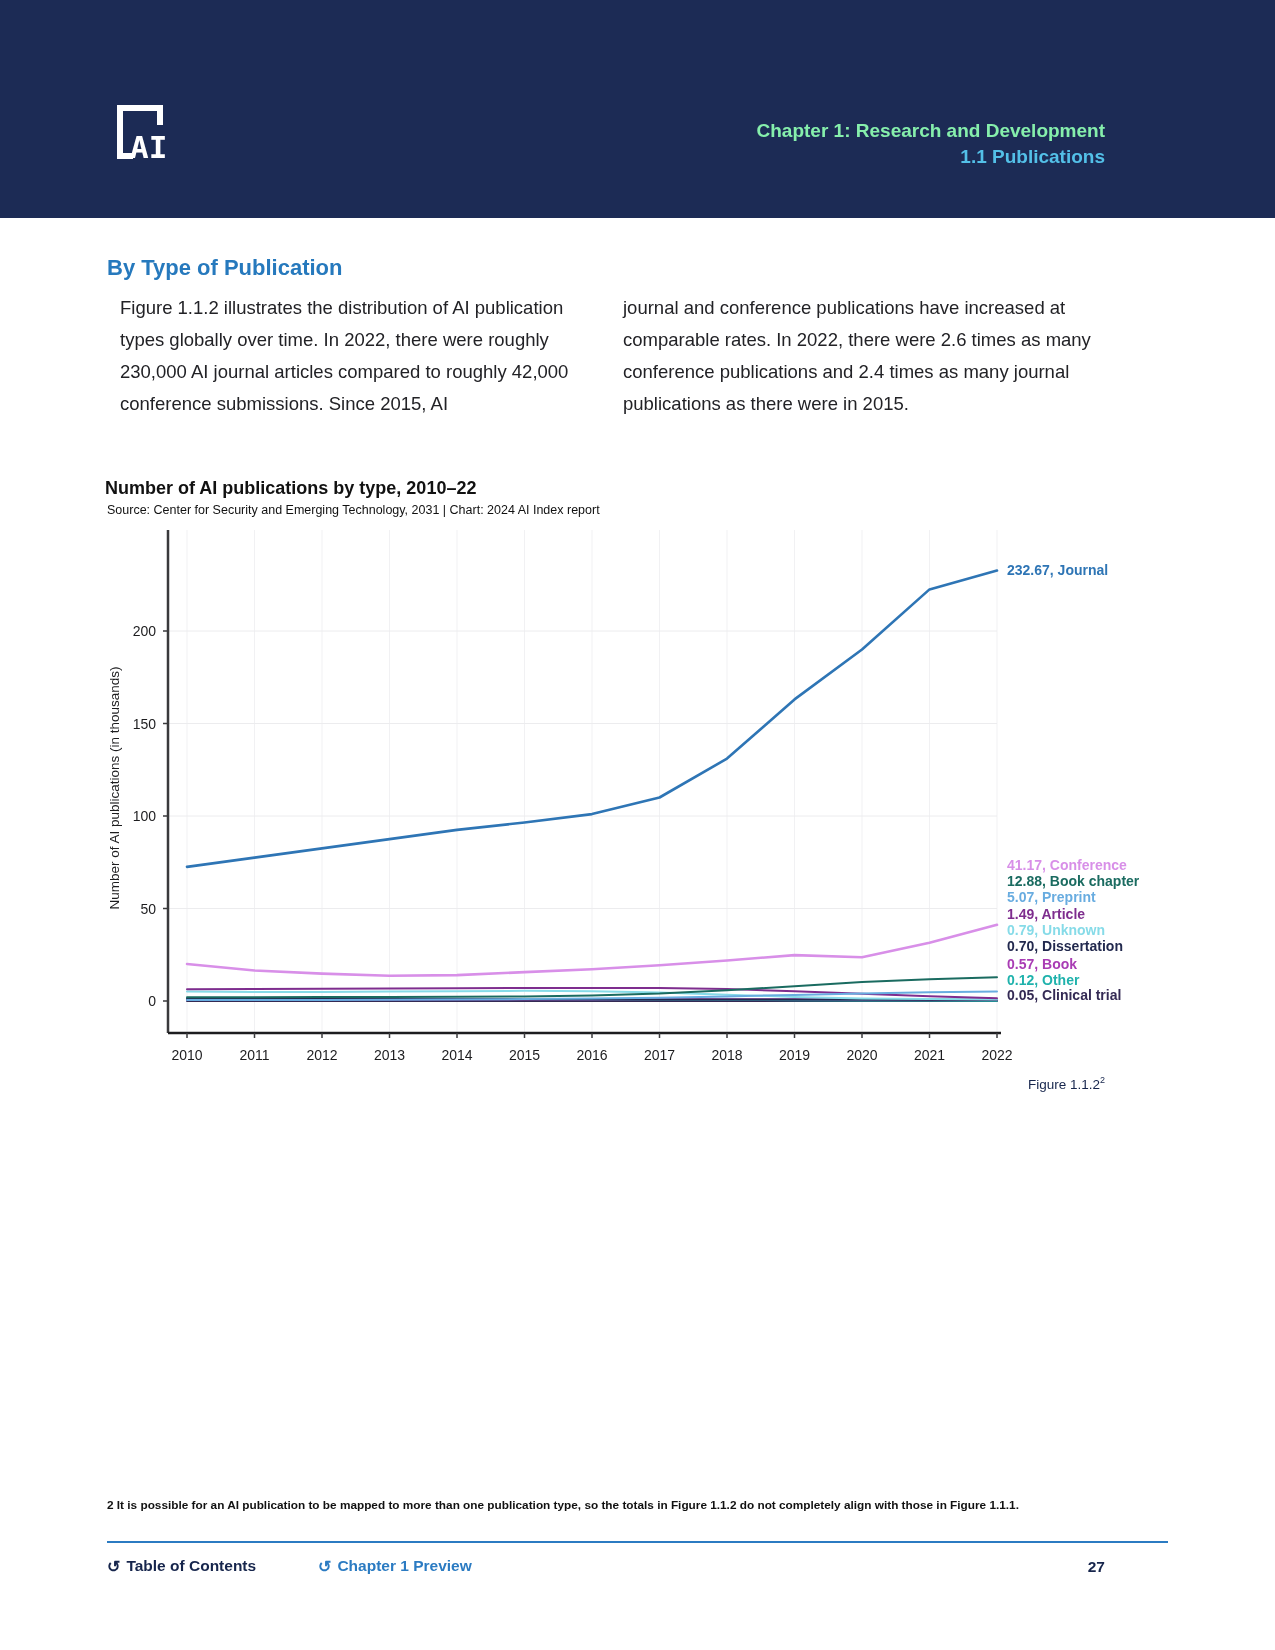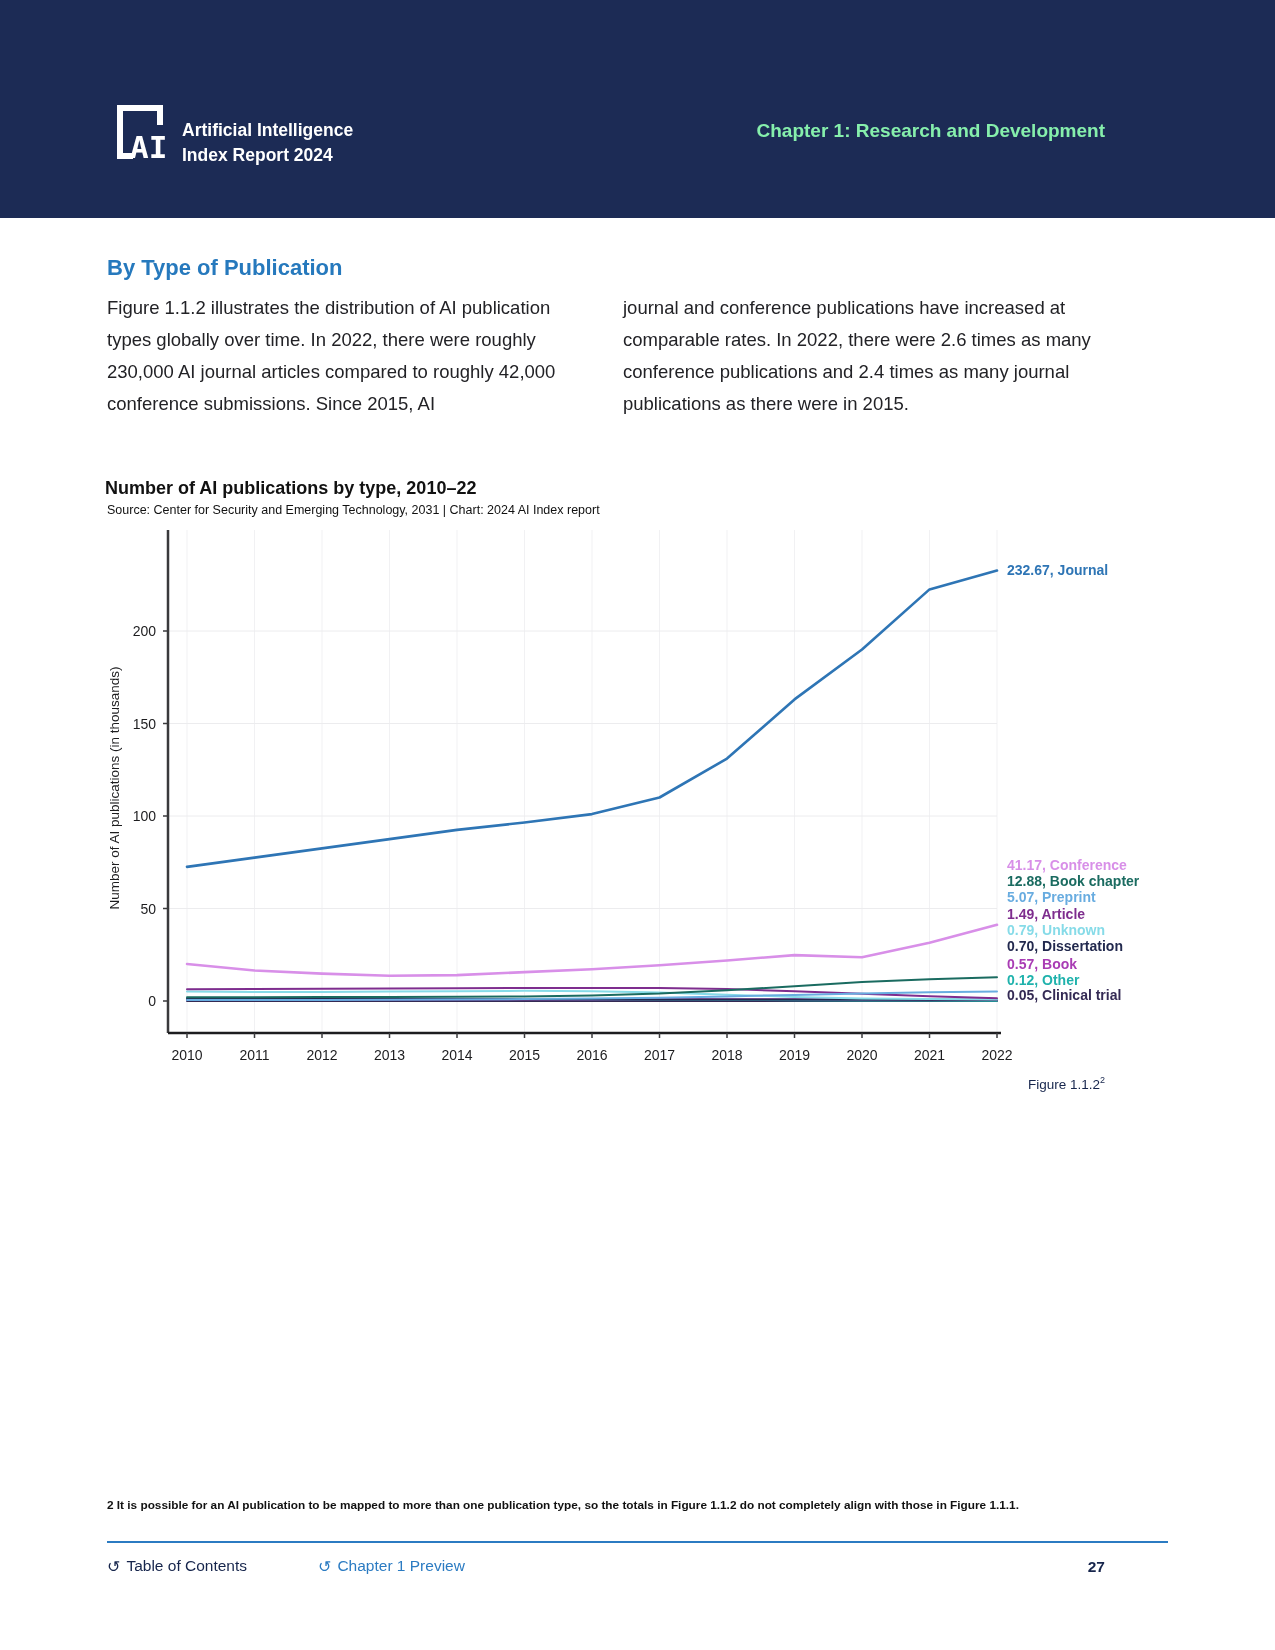--- a/index.html
+++ b/index.html
@@ -13,58 +13,55 @@
   .brand { position:absolute; left:182px; top:118px; color:#ffffff; font-weight:bold;
     font-size:17.5px; line-height:25px; }
   .chapter-block { position:absolute; right:170px; top:118px; text-align:right;
     font-weight:bold; font-size:19px; line-height:26px; }
   .chapter-line { color:#86efac;margin-left:46px; }
   .section-line { color:#53c0e8; }
 
   
   .h-blue { position:absolute; left:107px; top:255px; font-size:22px; font-weight:bold; color:#2679bd; }
   .col { position:absolute; top:292px; width:478px; font-size:18.5px; line-height:32px; color:#222226; }
-  .col1 { left:107px; }
+  .col1 { left:120px; }
   .col2 { left:623px; }
 
   
   .chart-title { position:absolute; left:105px; top:478px; font-size:18px; font-weight:bold; color:#111; }
   .chart-source { position:absolute; left:107px; top:503px; font-size:12.5px; color:#111; }
   #chart { position:absolute; left:0; top:518px; width:1275px; height:560px; }
   .figure-caption { position:absolute; right:170px; top:1075px; font-size:13.5px; color:#16254c; }
   .figure-caption sup { font-size:9px; }
 
   
   .footnote { position:absolute; left:107px; top:1498px; width:1000px; font-size:11.8px; color:#111;font-weight:bold; }
   .footer-rule { position:absolute; left:107px; top:1541px; width:1061px; height:2px; background:#2b7bc2; }
   .footer { position:absolute; left:0; top:1556px; width:1275px; height:30px; }
-  .footer-item { position:absolute; font-size:15.5px; font-weight:normal; cursor:pointer; }
+  .footer-item { position:absolute; font-size:15.5px; font-weight:bold; cursor:pointer; }
   .footer-toc { left:107px; color:#16254c; }
   .footer-preview { left:318px; color:#2b7bc2; }
   .footer-icon { font-size:16px; margin-right:6px; display:inline-block; transform:translateY(1px); }
   .page-num { position:absolute; right:170px; top:1558px; font-size:15.5px; font-weight:bold; color:#16254c; }
 </style>
 </head>
 <body>
 
 <div class="page">
 
   <div class="header">
     <div class="logo-wrap">
       <svg width="64" height="64" viewBox="0 0 64 64">
         <path d="M 26 59 L 13 59 L 13 11 L 53 11 L 53 28" fill="none" stroke="#ffffff" stroke-width="6" stroke-linecap="butt"></path>
         <text x="23" y="61" font-family="'DejaVu Sans Mono', monospace" font-weight="bold" font-size="31" fill="#ffffff">AI</text>
       </svg>
     </div>
-    <div class="brand">
-      <div>Artificial Intelligence</div>
-      <div>Index Report 2024</div>
-    </div>
     <div class="chapter-block">
       <div class="chapter-line">Chapter 1: Research and Development</div>
+      <div class="section-line">1.1 Publications</div>
     </div>
   </div>
 
   <div class="h-blue">By Type of Publication</div>
   <div class="col col1">Figure 1.1.2 illustrates the distribution of AI publication types globally over time. In 2022, there were roughly 230,000 AI journal articles compared to roughly 42,000 conference submissions. Since 2015, AI</div>
   <div class="col col2">journal and conference publications have increased at comparable rates. In 2022, there were 2.6 times as many conference publications and 2.4 times as many journal publications as there were in 2015.</div>
 
   <div class="chart-title">Number of AI publications by type, 2010–22</div>
   <div class="chart-source">Source: Center for Security and Emerging Technology, 2031 | Chart: 2024 AI Index report</div>
   <div id="chart"><svg viewBox="0 0 1275 560" width="1275" height="560">

